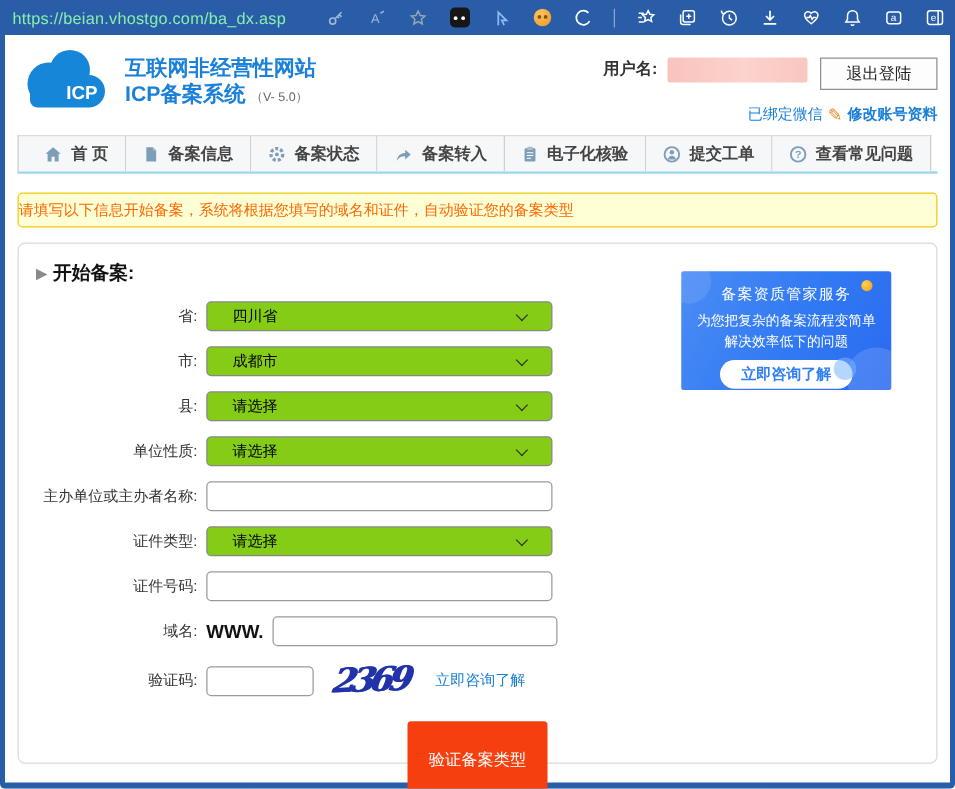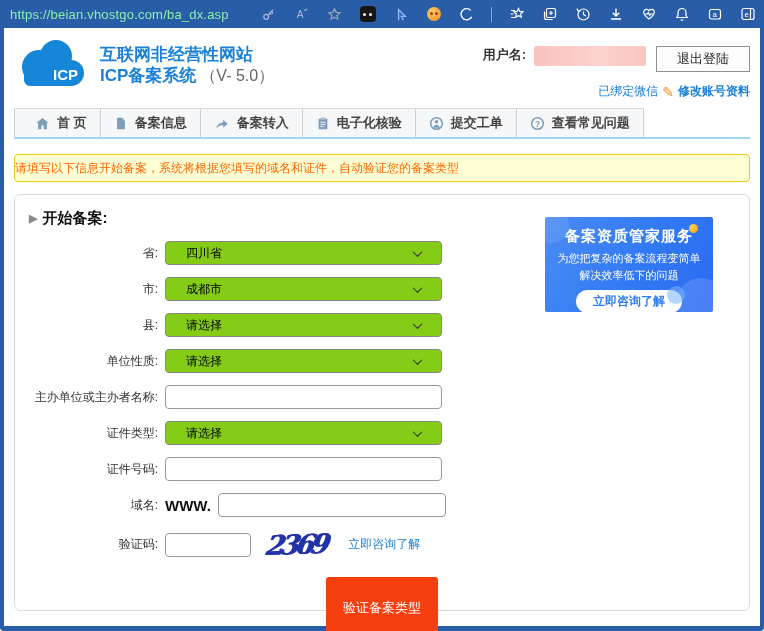--- a/index.html
+++ b/index.html
@@ -27,21 +27,21 @@
 
   
   .header { display:flex; padding-top:12px; height:76px; }
   .logo { position:relative; width:64px; height:48px; margin-left:8px; flex:none; }
   .logo .c1 { position:absolute; left:0; top:10px; width:34px; height:34px; border-radius:50%; background:#1586d8; }
   .logo .c2 { position:absolute; left:18px; top:0; width:32px; height:32px; border-radius:50%; background:#1586d8; }
   .logo .base { position:absolute; left:2px; bottom:2px; width:60px; height:26px; border-radius:6px 13px 13px 6px; background:#1586d8; }
   .logo .txt { position:absolute; right:8px; bottom:5px; color:#fff; font-weight:bold; font-size:15px; }
   .brand { margin-left:14px; padding-top:4px; }
   .brand .l1, .brand .l2 { font-size:17px; font-weight:bold; color:#1a80d8; line-height:21px; }
-  .brand .ver { font-size:16px; color:#666; font-weight:normal; margin-left:4px; }
+  .brand .ver { font-size:10px; color:#666; font-weight:normal; margin-left:4px; }
   .userbox { margin-left:auto; padding-top:6px; text-align:right; }
   .user-row { display:flex; justify-content:flex-end; }
   .user-label { font-size:13px; font-weight:bold; color:#333; }
   .redacted { width:112px; height:20px; margin:0 10px 0 8px; border-radius:2px;
               background:linear-gradient(90deg,#f9c2bd,#fcd3cd 55%,#f9c6c0); }
   .logout-btn { font-size:13px; color:#222; background:#fdfdfd; border:1px solid #8f8f8f; padding:3px 20px; cursor:pointer; font-family:inherit; }
   .links-row { margin-top:11px; font-size:12px; display:flex; justify-content:flex-end; align-items:center; gap:4px; }
   .lnk { color:#1a7fd6; text-decoration:none; cursor:pointer; }
   .lnk.bold { font-weight:bold; }
   .pencil { color:#e78b2d; font-size:14px; }
@@ -84,21 +84,21 @@
 
   
   .promo { position:absolute; top:22px; right:36px; width:168px; height:95px; overflow:hidden;
            background:linear-gradient(118deg,#4b8cf5 0%, #3179f3 55%, #2b6af0 100%);
            color:#fff; text-align:center; border-radius:2px; cursor:pointer; }
   .promo .dot-orange { position:absolute; top:7px; right:15px; width:9px; height:9px; border-radius:50%;
            background:radial-gradient(circle at 35% 35%, #ffd34d, #f59a1d); }
   .promo .bub1 { position:absolute; bottom:-14px; right:-12px; width:48px; height:48px; border-radius:50%; background:rgba(255,255,255,.14); }
   .promo .bub2 { position:absolute; bottom:8px; right:28px; width:18px; height:18px; border-radius:50%; background:rgba(120,180,255,.55); }
   .promo .bub3 { position:absolute; top:-10px; left:-12px; width:36px; height:36px; border-radius:50%; background:rgba(255,255,255,.10); }
-  .promo-title { margin-top:10px; font-size:15px; font-weight:bold; letter-spacing:1px; position:relative; }
+  .promo-title { margin-top:10px; font-size:12px; font-weight:normal; letter-spacing:1px; position:relative; }
   .promo-line { font-size:11px; margin-top:5px; position:relative; }
   .promo-line + .promo-line { margin-top:2px; }
   .promo-btn { display:inline-block; margin-top:7px; background:#fff; color:#2f7ef2; font-size:12px; font-weight:bold;
                border-radius:12px; padding:3px 17px; position:relative; cursor:pointer; }
 </style>
 </head>
 <body>
 
 <div class="window">
 
@@ -228,20 +228,27 @@
             <path d="M8 2 1.5 7.5h1.8V14h3.4v-4h2.6v4h3.4V7.5h1.8z"></path>
           </svg>
         <span>首 页</span>
       </div>
       <div class="tab">
         <svg width="14" height="15" viewBox="0 0 16 16" fill="#7e9db8">
             <path d="M3.5 1.5h6l3 3v10h-9z"></path>
             <path d="M9.5 1.5v3h3z" fill="#a9bfd0"></path>
           </svg>
         <span>备案信息</span>
+      </div>
+      <div class="tab">
+        <svg width="15" height="15" viewBox="0 0 16 16">
+            <circle cx="8" cy="8" r="5" fill="none" stroke="#7e9db8" stroke-width="2.8" stroke-dasharray="2.6 1.7"></circle>
+            <circle cx="8" cy="8" r="1.6" fill="#7e9db8"></circle>
+          </svg>
+        <span>备案状态</span>
       </div>
       <div class="tab">
         <svg width="16" height="15" viewBox="0 0 16 16" fill="#7e9db8">
             <path d="M2 13.5c.6-4.4 3.4-6.5 7.2-6.7V4l4.8 4.2-4.8 4.2V9.6C6 9.7 3.6 10.7 2 13.5z"></path>
           </svg>
         <span>备案转入</span>
       </div>
       <div class="tab">
         <svg width="14" height="15" viewBox="0 0 16 16">
             <rect x="3" y="2.5" width="10" height="12" rx="1" fill="#7e9db8"></rect>

